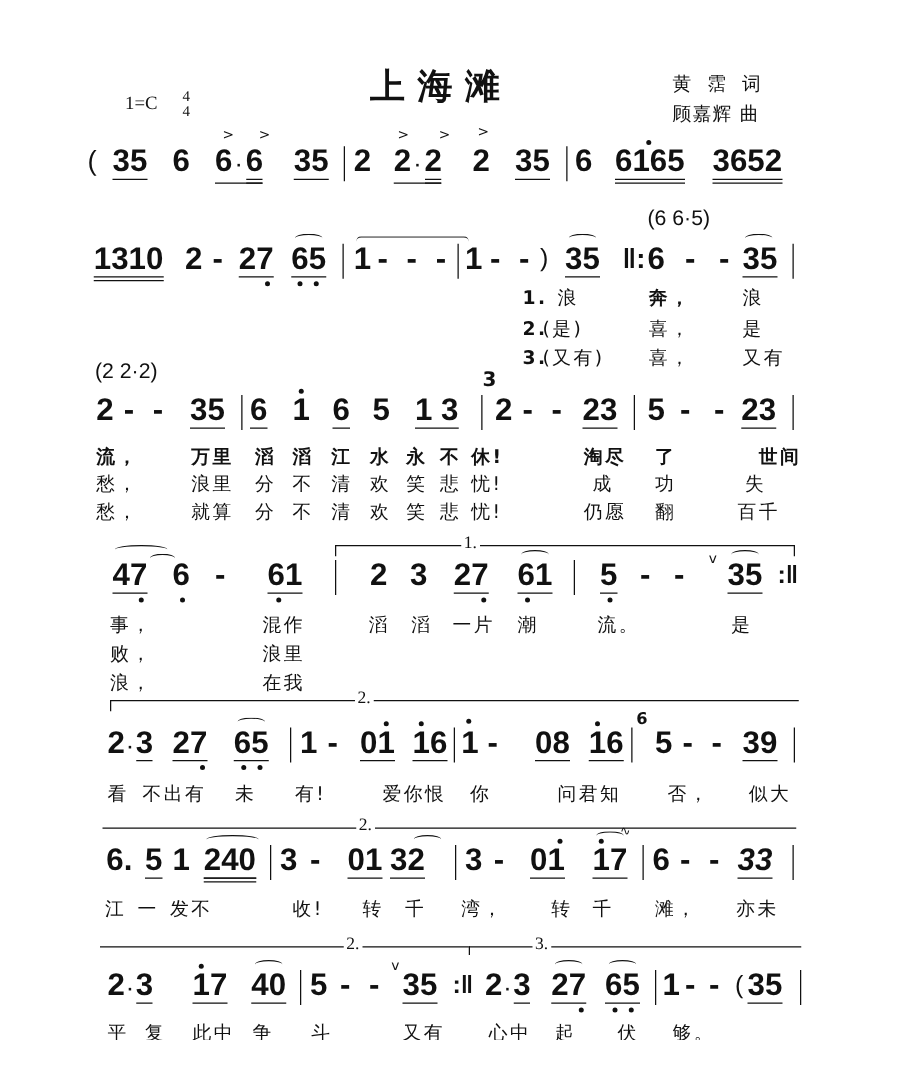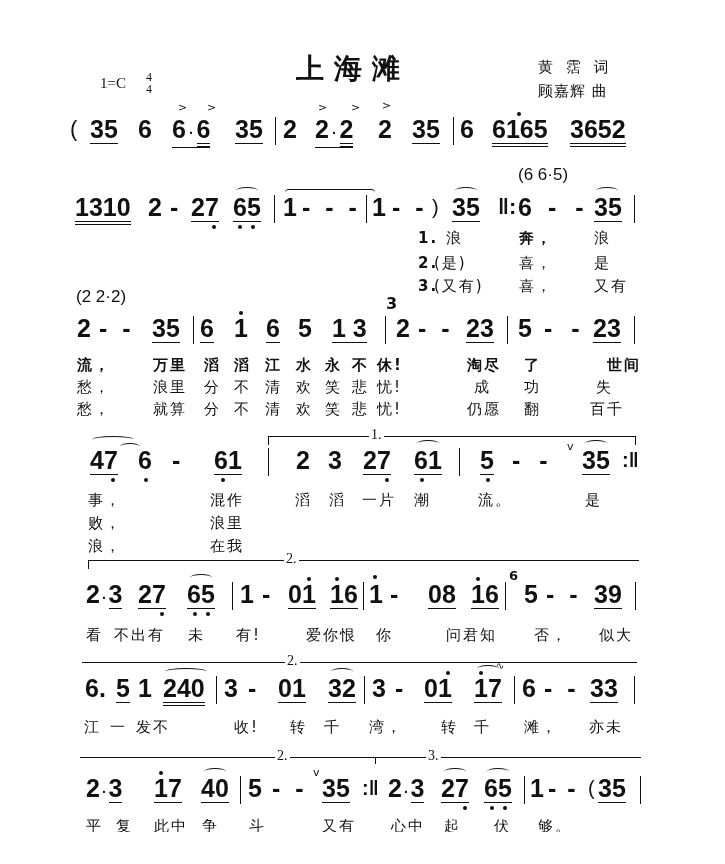--- a/index.html
+++ b/index.html
@@ -272,34 +272,34 @@
   <span class="n" style="left:138px;">1</span>
   <span class="arc" style="left:165px;top:-6px;width:42px;"></span>
   <span class="n ul1" style="left:163px;">
     <span class="ul2">240</span>
   </span>
   <span class="bar" style="left:216px;"></span>
   <span class="n" style="left:224px;">3</span>
   <span class="n" style="left:248px;">-</span>
   <span class="n ul1" style="left:278px;">01</span>
   <span class="arc" style="left:331px;top:-6px;width:22px;"></span>
-  <span class="n ul1" style="left:328px;">32</span>
+  <span class="n ul1" style="left:312px;">32</span>
   <span class="bar" style="left:364px;"></span>
   <span class="n" style="left:372px;">3</span>
   <span class="n" style="left:395px;">-</span>
   <span class="dot" style="left:446px;top:-3px;"></span>
   <span class="n ul1" style="left:424px;">01</span>
   <span class="arc" style="left:477px;top:-9px;width:22px;"></span>
   <span class="abs" style="left:496px;top:-14px;font-size:10px;font-style:italic;">∿</span>
   <span class="dot" style="left:479px;top:-3px;"></span>
   <span class="n ul1" style="left:474px;">17</span>
   <span class="bar" style="left:514px;"></span>
   <span class="n" style="left:522px;">6</span>
   <span class="n" style="left:544px;letter-spacing:4px;">- -</span>
-  <span class="n ul1" style="left:590px;">33</span>
+  <span class="n ul1" style="left:590px;font-style:italic;">33</span>
   <span class="bar" style="left:634px;"></span>
 </div>
 <div class="lyr" style="left:84px;top:717px;width:560px;height:20px;">
   <span class="abs" style="left:0;">江</span>
   <span class="abs" style="left:26px;">一</span>
   <span class="abs" style="left:52px;">发不</span>
   <span class="abs" style="left:150px;">收!</span>
   <span class="abs" style="left:206px;">转</span>
   <span class="abs" style="left:240px;">千</span>
   <span class="abs" style="left:285px;">湾，</span>

